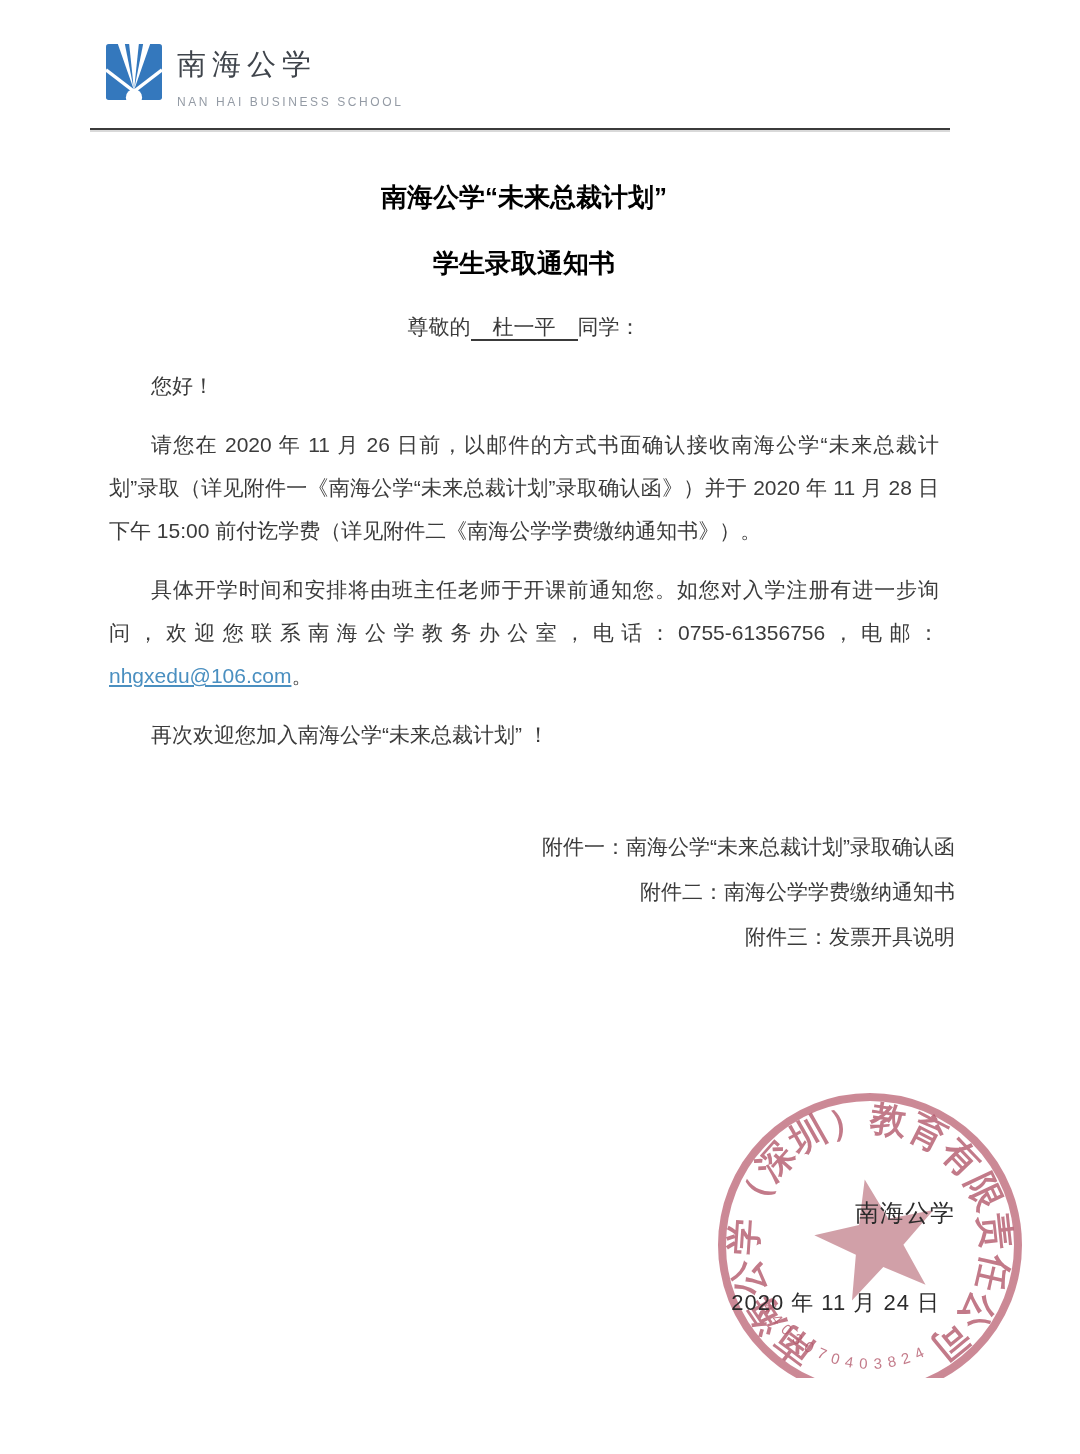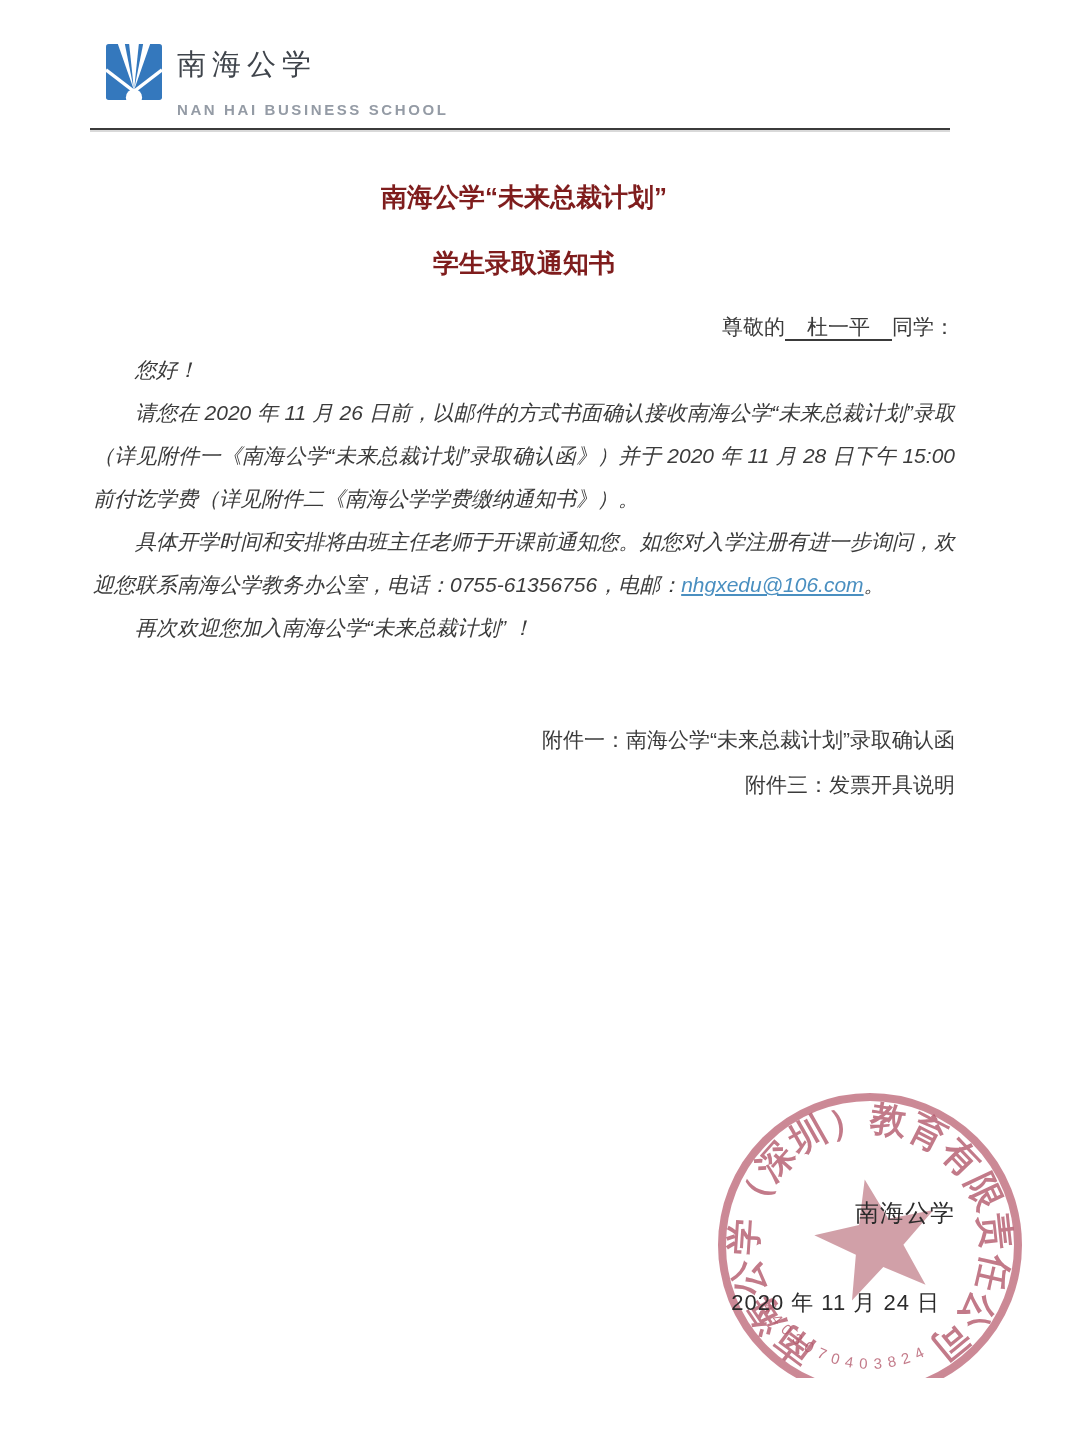--- a/index.html
+++ b/index.html
@@ -7,35 +7,35 @@
     position:relative; width:1080px; height:1378px; margin:0 auto;
     background:#ffffff; overflow:hidden;
     font-family:"Liberation Sans", sans-serif; color:#3a3a3a;
   }
 
   
   .logo { position:absolute; left:106px; top:44px; display:flex; align-items:flex-start; }
   .logo-icon { width:56px; height:56px; display:block; }
   .logo-text { margin-left:15px; padding-top:4px; }
   .logo-cn { font-size:29px; letter-spacing:6px; color:#3f444b; line-height:1.15; }
-  .logo-en { font-size:15px; letter-spacing:2.6px; color:#949ba5; margin-top:20px; font-weight:bold; }
+  .logo-en { font-size:12px; letter-spacing:2.6px; color:#949ba5; margin-top:14px; font-weight:normal; }
   .rule { position:absolute; left:90px; top:128px; width:860px; height:2px;
           background:#3b3b3b; border-bottom:2px solid #d9d9d9; }
 
   
   .doc-title { position:absolute; left:93px; top:181px; width:862px;
-               text-align:center; font-weight:bold; color:#7f1d1d; }
+               text-align:center; font-weight:bold; color:#000000; }
   .doc-title .t1 { font-size:26px; line-height:32px; }
   .doc-title .t2 { font-size:26px; line-height:32px; margin-top:34px; }
 
   
   .body { position:absolute; left:93px; top:305px; width:862px;
           font-size:21px; line-height:43px; text-align:justify; color:#3b3b3b; }
-  .body p { margin:0; text-indent:2em;font-style:italic; }
-  .salutation { text-align:right; }
+  .body p { margin:16px; text-indent:2em; }
+  .salutation { text-align:center; }
   .recipient-name { border-bottom:2px solid #3a3a3a; padding:0 22px 1px 22px; }
   .email { color:#4a8fc0; text-decoration:underline; cursor:pointer; }
   .attachments { margin-top:68px; line-height:45px; text-align:right; }
 
   
   .stamp { position:absolute; left:710px; top:1085px; width:320px; height:320px; z-index:2; }
   .stamp svg { display:block; width:320px; height:320px; }
   .stamp-ring-text { font-family:"Liberation Serif", serif; font-size:36px; font-weight:bold; }
   .stamp-serial { font-family:"Liberation Sans", sans-serif; font-size:15px; letter-spacing:3px; }
   .sig-org  { position:absolute; top:1197px; right:125px; font-size:24px; color:#2b2b2b;
@@ -73,20 +73,21 @@
 
   <div class="body">
     <div class="salutation"><span>尊敬的</span><span class="recipient-name">杜一平</span><span>同学：</span></div>
     <p>您好！</p>
     <p>请您在 2020 年 11 月 26 日前，以邮件的方式书面确认接收南海公学“未来总裁计划”录取（详见附件一《南海公学“未来总裁计划”录取确认函》）并于 2020 年 11 月 28 日下午 15:00 前付讫学费（详见附件二《南海公学学费缴纳通知书》）。</p>
     <p><span>具体开学时间和安排将由班主任老师于开课前通知您。如您对入学注册有进一步询问，欢迎您联系南海公学教务办公室，电话：</span><span>0755-61356756</span><span>，电邮：</span><a class="email">nhgxedu@106.com</a><span>。</span></p>
     <p>再次欢迎您加入南海公学“未来总裁计划” ！</p>
 
     <div class="attachments">
       <div>附件一：南海公学“未来总裁计划”录取确认函</div>
+      <div>附件二：南海公学学费缴纳通知书</div>
       <div>附件三：发票开具说明</div>
     </div>
   </div>
 
   <div class="stamp">
     <svg viewBox="0 0 320 320" aria-hidden="true">
       <circle cx="160" cy="160" r="148" fill="none" stroke="#b85c6e" stroke-width="8" opacity="0.72"></circle>
       <circle cx="160" cy="160" r="148" fill="none" stroke="#c98a96" stroke-width="3" opacity="0.35"></circle>
       <path id="sealTextArc" d="M 111.82 263.32 A 114 114 0 1 1 208.18 263.32" fill="none"></path>
       <path id="sealSerialArc" d="M 50.5 218.2 A 124 124 0 0 0 222 267.3" fill="none"></path>

